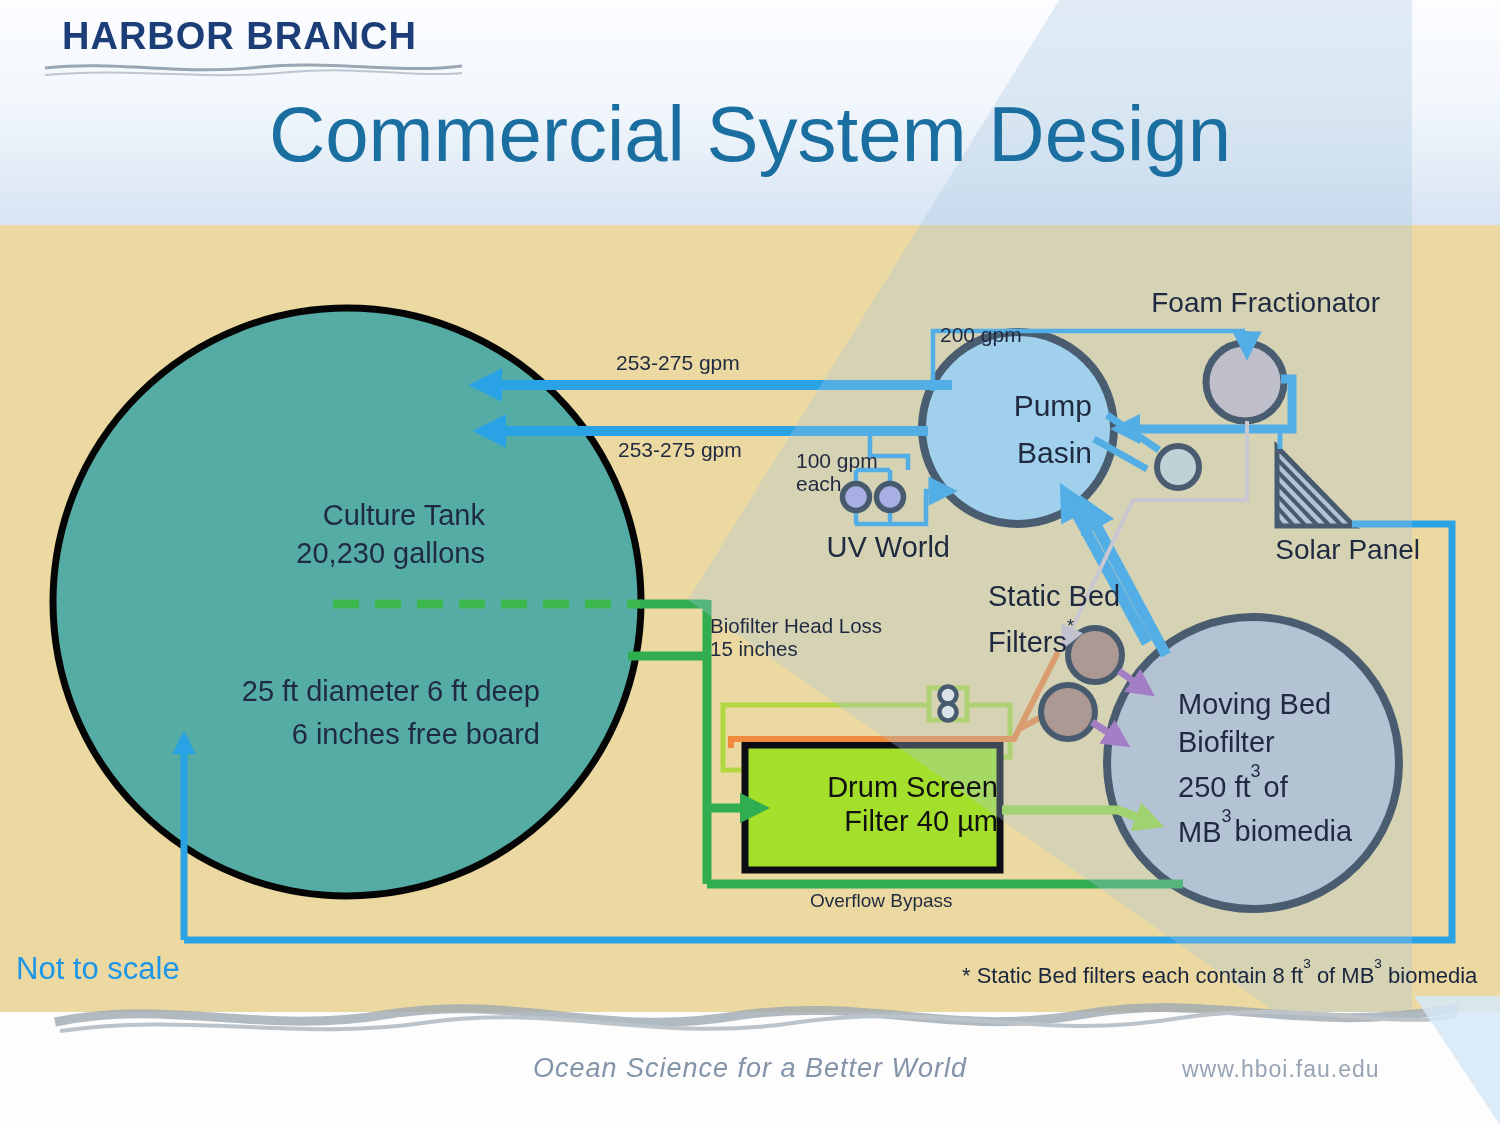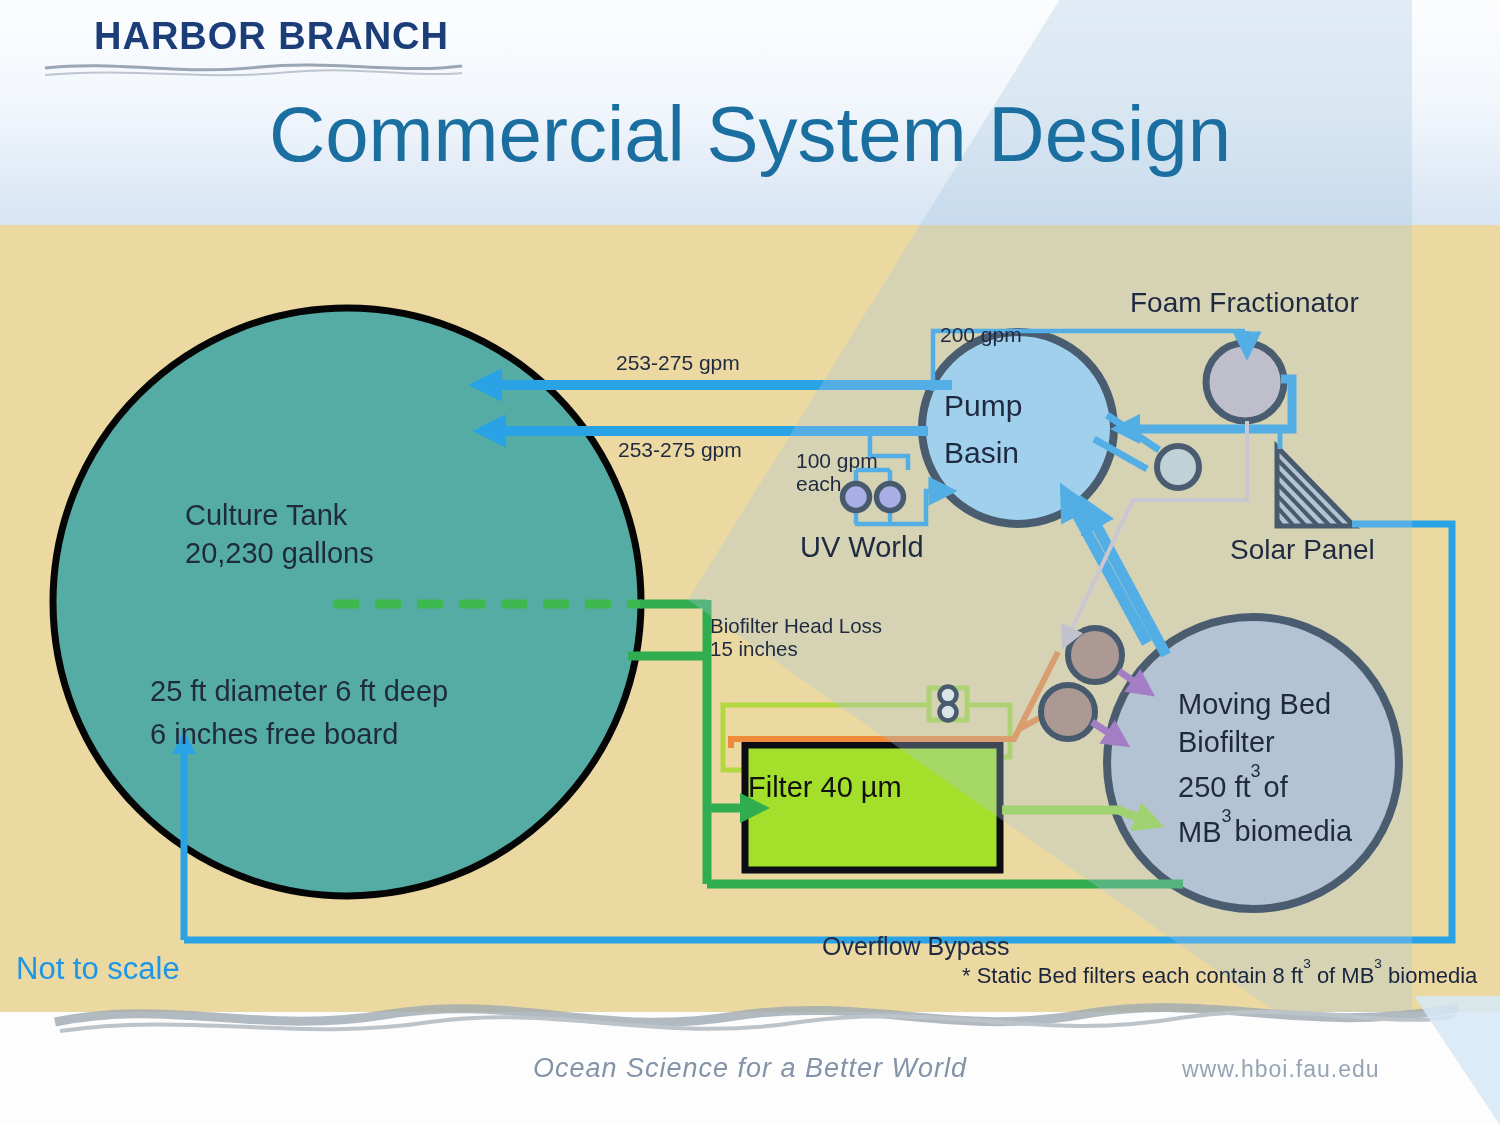--- a/index.html
+++ b/index.html
@@ -4,41 +4,41 @@
 <style>
   html,body{margin:0;padding:0;background:#888;}
   .slide{position:relative;width:1500px;height:1125px;overflow:hidden;
          font-family:"Liberation Sans",sans-serif;background:#fff;}
   .band{position:absolute;left:0;width:1500px;}
   .band-header{top:0;height:225px;background:linear-gradient(180deg,#fcfdff 0%,#f2f7fc 45%,#d7e4f3 100%);}
   .band-diagram{top:225px;height:787px;background:#ecd9a1;}
   .band-footer{top:1012px;height:113px;background:#fdfdfe;}
   .dsvg{position:absolute;left:0;top:0;z-index:2;}
   .lbl{position:absolute;z-index:3;color:#1f2a40;line-height:1.2;}
-  .ctr{text-align:left;}
-  .logo-primary{left:62px;top:14px;font-size:38px;font-weight:bold;letter-spacing:1px;color:#1c3e78;margin-left:32px;}
+  .ctr{text-align:right;}
+  .logo-primary{left:62px;top:14px;font-size:38px;font-weight:bold;letter-spacing:1px;color:#1c3e78;}
   .logo-secondary{left:95px;top:78px;font-size:18px;letter-spacing:2px;color:#8897ad;
                   font-family:"Liberation Serif",serif;}
   .title{left:0;top:88px;width:1500px;font-size:78px;color:#1a6fa0;text-align:center;}
   .tank-name{left:185px;top:496px;width:300px;font-size:29px;line-height:38px;}
   .tank-dims{left:150px;top:670px;width:390px;font-size:29px;line-height:43px;}
   .pump-lbl{left:944px;top:382px;width:148px;font-size:30px;line-height:47px;}
   .foam-lbl{left:1130px;top:286px;width:250px;font-size:28px;}
   .gpm200{left:940px;top:294px;font-size:21px;margin-top:28px;}
   .gpmtop{left:616px;top:350px;font-size:21px;}
   .gpmbot{left:618px;top:437px;font-size:21px;}
   .uvgpm{left:796px;top:449px;font-size:21px;line-height:23px;}
   .uv-lbl{left:800px;top:530px;width:150px;font-size:29px;}
   .solar-lbl{left:1230px;top:533px;width:190px;font-size:28px;}
   .static-lbl{left:988px;top:577px;font-size:29px;line-height:39px;}
   .moving-lbl{left:1178px;top:685px;font-size:29px;line-height:38px;}
   .drum-lbl{left:748px;top:770px;width:250px;font-size:29px;line-height:34px;color:#111;}
   .headloss{left:710px;top:614px;font-size:20.5px;line-height:23px;}
   .washdown{left:877px;top:641px;font-size:19px;line-height:21px;}
-  .overflow{left:810px;top:931px;font-size:25px;margin-left:12px;}
+  .overflow{left:810px;top:890px;font-size:19px;}
   .footnote{left:962px;top:963px;font-size:22px;color:#19243d;}
   .notescale{left:16px;top:950px;font-size:31px;color:#1e96e8;}
   .tagline{left:430px;top:1052px;width:640px;font-size:27px;font-style:italic;
            letter-spacing:1px;color:#8494a8;text-align:center;}
   .url{left:1182px;top:1056px;font-size:23px;letter-spacing:1px;color:#97a4b4;text-align:center;}
   sup.s{font-size:0.62em;position:relative;top:-0.5em;}
   .gap{margin-left:3px;}
 </style>
 </head>
 <body>
@@ -165,29 +165,34 @@
   <div class="lbl gpmtop">253-275 gpm</div>
   <div class="lbl gpmbot">253-275 gpm</div>
   <div class="lbl uvgpm">
     <div>100 gpm</div>
     <div>each</div>
   </div>
 
   <div class="lbl uv-lbl ctr">UV World</div>
   <div class="lbl solar-lbl ctr">Solar Panel</div>
 
+  <div class="lbl static-lbl">
+    <div>Static Bed</div>
+    <div><span>Filters</span><sup class="s">*</sup></div>
+  </div>
 
   <div class="lbl moving-lbl">
     <div>Moving Bed</div>
     <div>Biofilter</div>
     <div><span>250 ft</span><sup class="s">3</sup><span class="gap">of</span></div>
     <div><span>MB</span><sup class="s">3</sup><span class="gap">biomedia</span></div>
   </div>
 
   <div class="lbl drum-lbl ctr">
+    <div>Drum Screen</div>
     <div>Filter 40 µm</div>
   </div>
 
   <div class="lbl headloss">
     <div>Biofilter Head Loss</div>
     <div>15 inches</div>
   </div>
 
 
   <div class="lbl overflow">Overflow Bypass</div>

